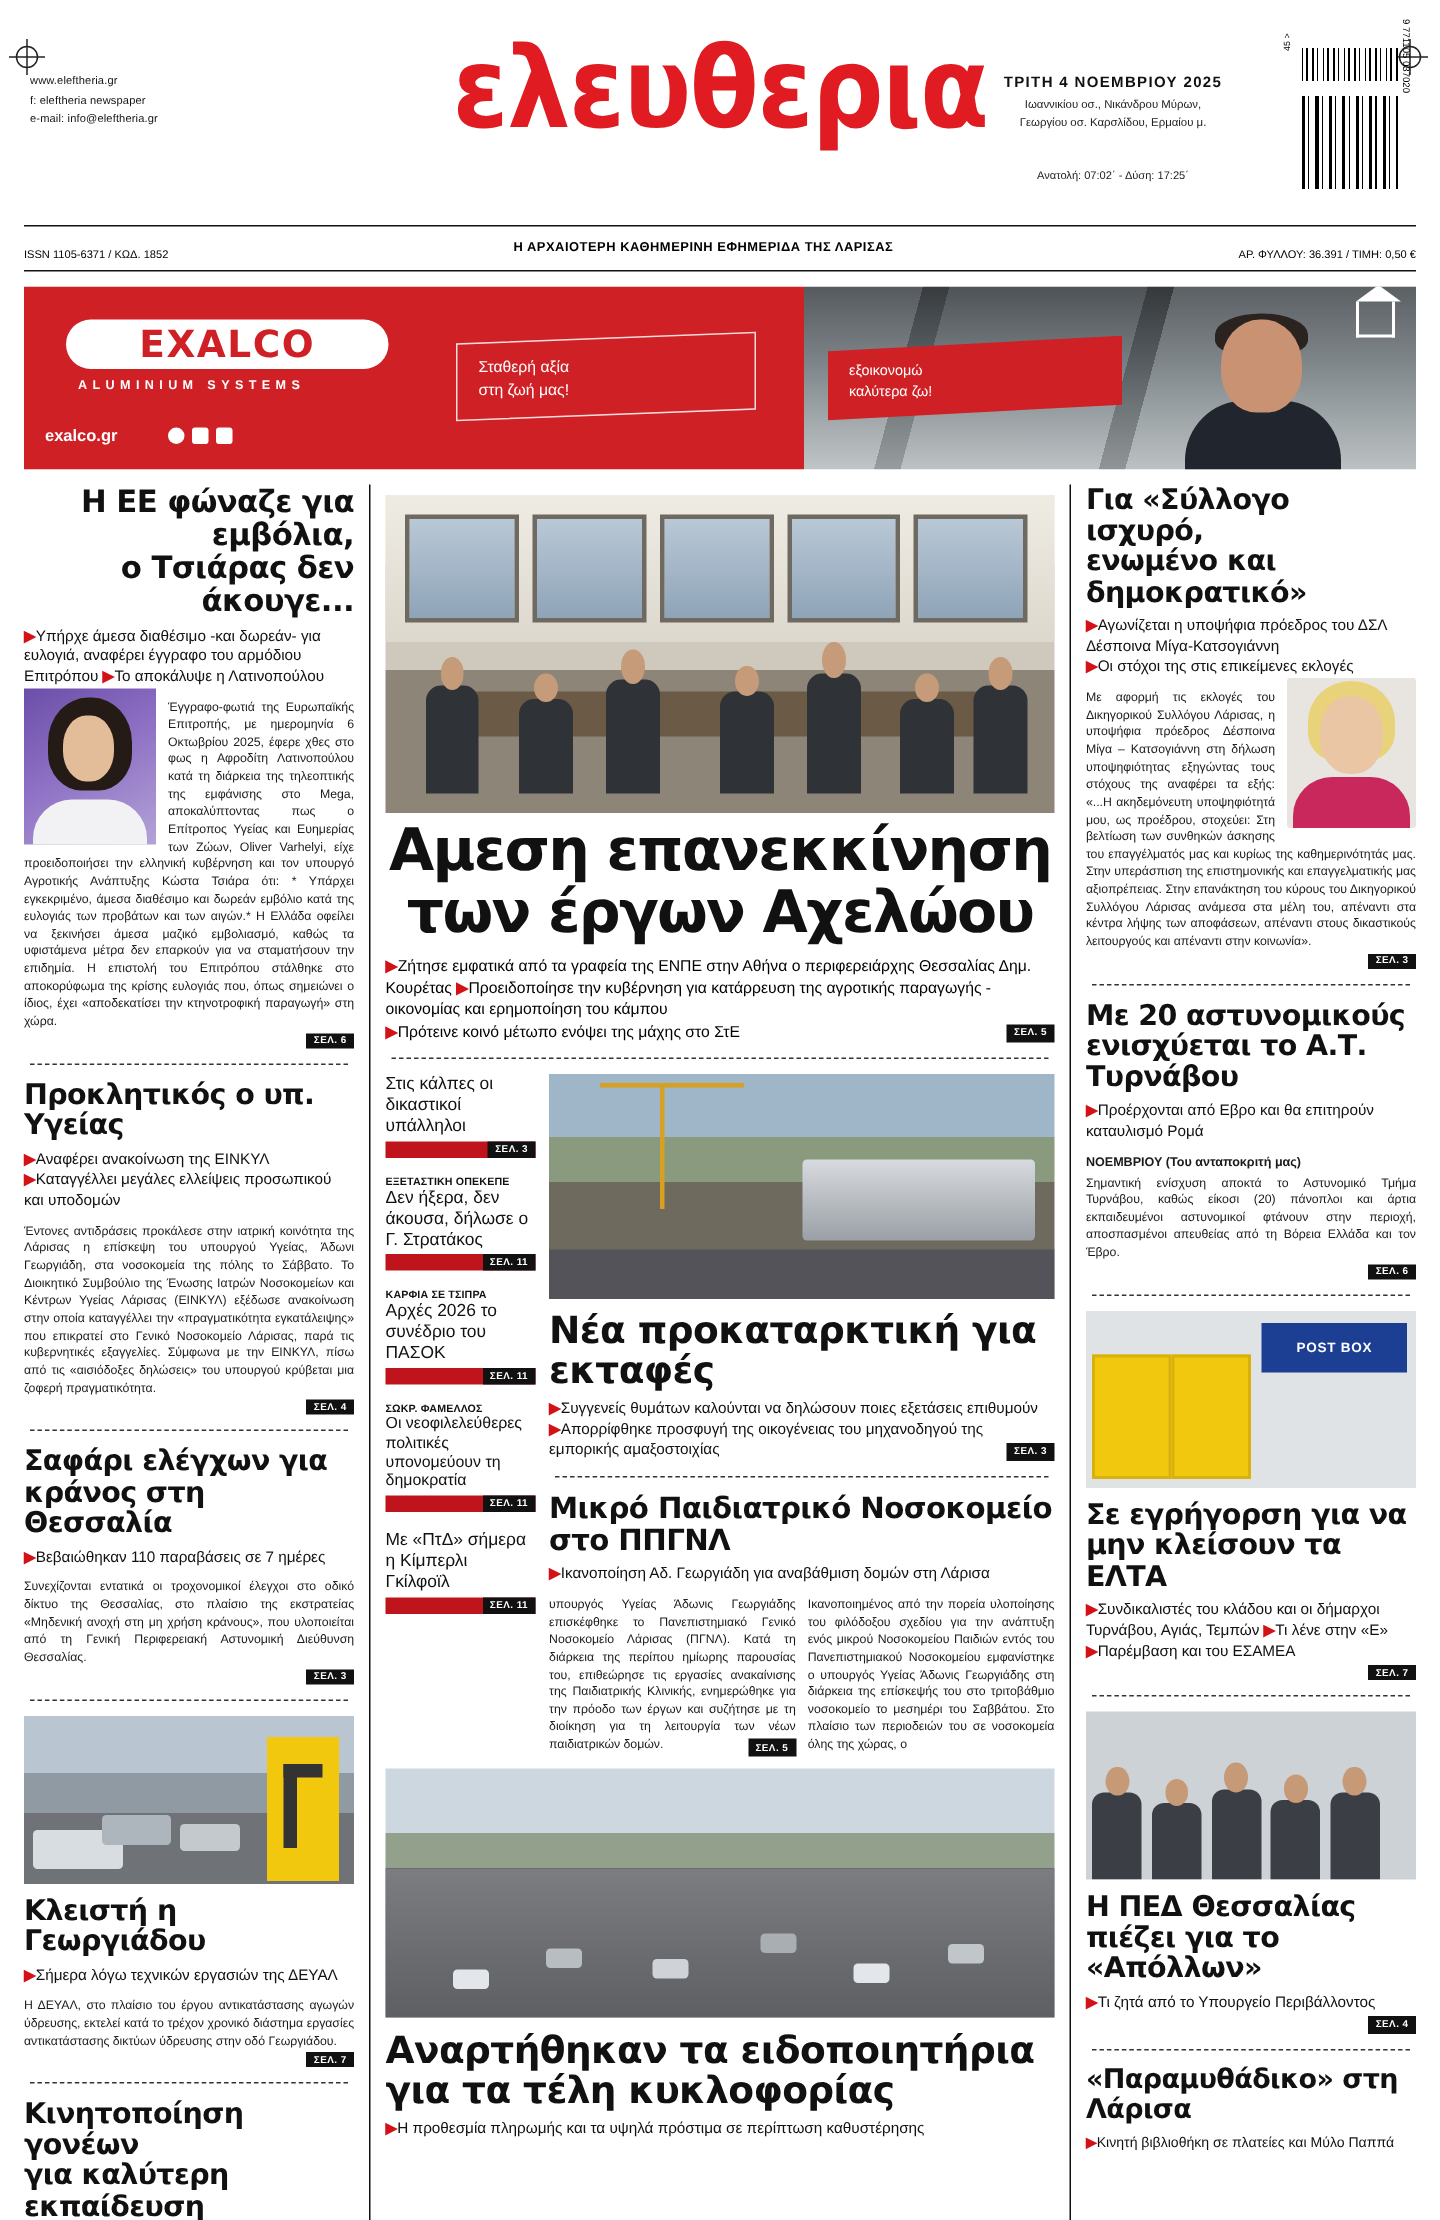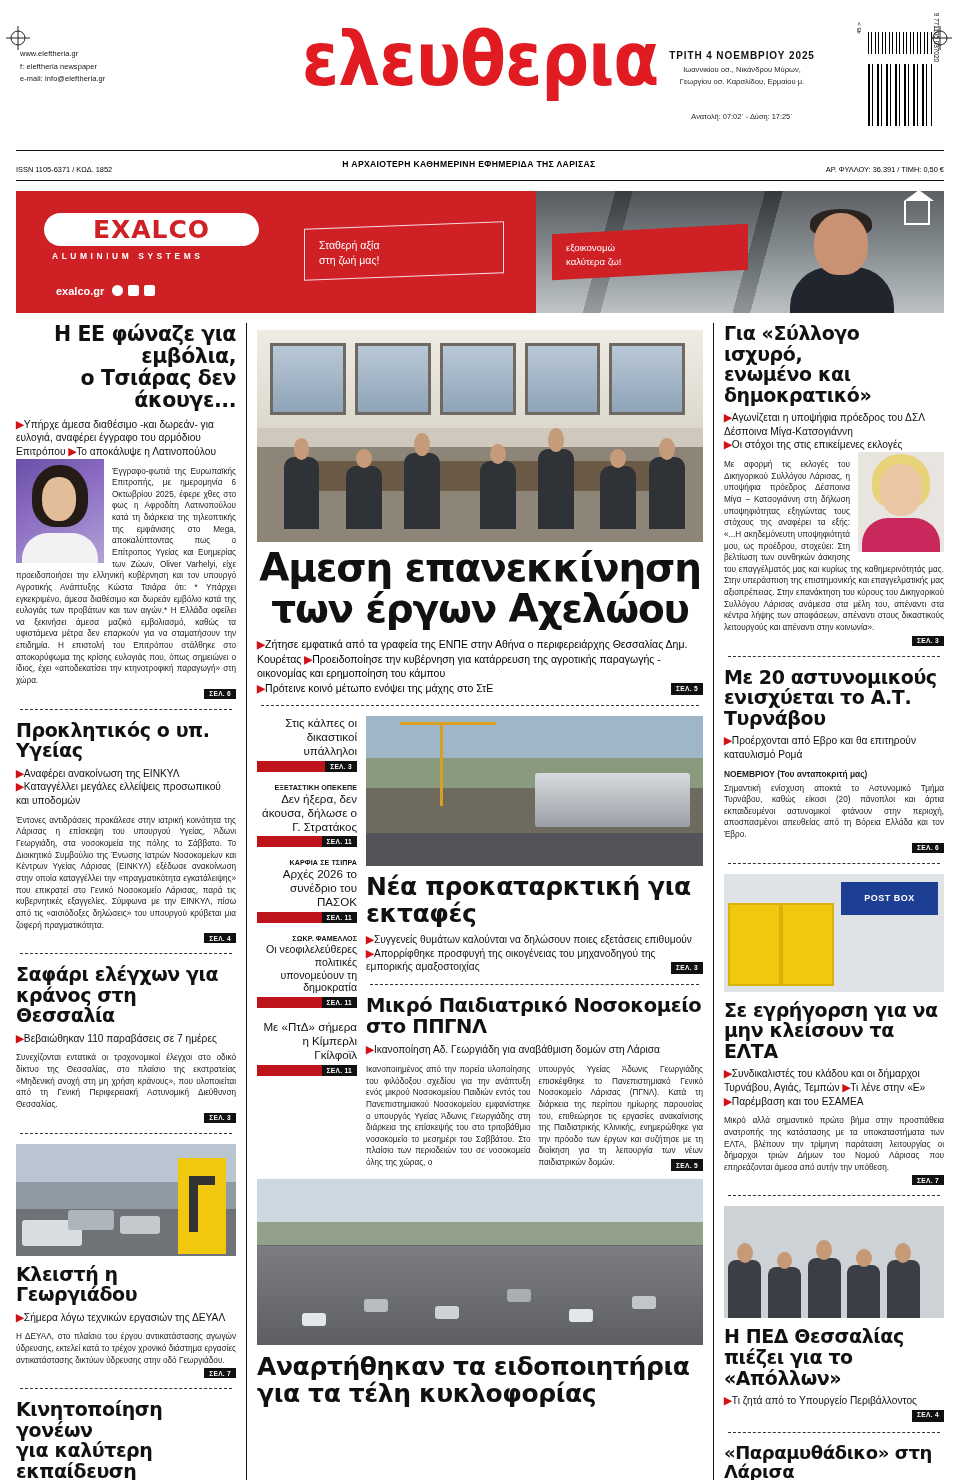--- a/index.html
+++ b/index.html
@@ -48,21 +48,21 @@
   .adband { margin:10px 16px 0; height:122px; display:flex; position:relative;
             overflow:hidden; }
   .ad-left { width:274px; background:#cf2026; position:relative; }
   .exalco-pill { position:absolute; left:28px; top:22px; width:215px; height:33px;
                  background:#fff; border-radius:17px; display:flex; align-items:center;
                  justify-content:center; }
   .exalco-pill span { font-family:"DejaVu Sans", sans-serif; font-weight:bold;
                       font-size:25px; color:#cf2026; letter-spacing:1px; }
   .exalco-sub { position:absolute; left:36px; top:60px; color:#fff; font-size:8.4px;
                 letter-spacing:3.6px; font-weight:bold; }
-  .exalco-url { position:absolute; left:40px; bottom:16px; color:#fff; font-size:11px;
+  .exalco-url { position:absolute; left:14px; bottom:16px; color:#fff; font-size:11px;
                 font-weight:bold; }
   .exalco-social { position:absolute; left:96px; bottom:17px; display:flex; gap:5px; }
   .exalco-social i { width:11px; height:11px; background:#fff; border-radius:2px;
                      display:block; }
   .exalco-social i.rnd { border-radius:50%; }
   .ad-mid { width:246px; background:#cf2026; position:relative; }
   .ad-mid-box { position:absolute; left:14px; top:34px; width:200px; height:52px;
                 border:1.4px solid rgba(255,255,255,.85); transform:skewY(-2.2deg); }
   .ad-mid-box span { position:absolute; left:14px; top:10px; color:#fff; font-size:10.5px;
                      line-height:1.45; transform:skewY(2.2deg); display:block; }
@@ -155,21 +155,21 @@
   .lp-p:after { content:""; position:absolute; left:28%; top:-26%; width:44%; height:30%;
                 background:#c59b79; border-radius:50%; }
 
   .mid-head { font-family:"DejaVu Sans", sans-serif; font-weight:bold; font-size:39px;
               line-height:1.04; letter-spacing:-1.2px; text-align:center; margin-top:6px;
               color:#111; }
   .mid-bul { margin-top:8px; font-size:10.5px; line-height:1.38; }
 
   .mid-split { display:flex; gap:9px; margin-top:8px; }
   .briefs { width:100px; }
-  .brief { margin-bottom:12px;text-align:right; }
+  .brief { margin-bottom:12px; }
   .brief .kicker { font-size:7.1px; font-weight:bold; letter-spacing:.1px; color:#111; }
   .brief .t { font-size:11.6px; line-height:1.2; color:#111; }
   .brief .barline { margin-top:3px; height:11px; background:#c0141d; position:relative; }
   .brief .barline .sel { position:absolute; right:0; top:0; float:none; margin:0;
                          padding:2px 5px; }
 
   .mid-right { flex:1; }
   .photo-train { height:150px; position:relative; overflow:hidden;
     background:linear-gradient(180deg,#9fb5c8 0 28%,#8a9a7e 28% 48%,#6e6a5e 48% 100%); }
   .pt-crane { position:absolute; left:22%; top:4%; width:3px; height:56%; background:#d8a020; }
@@ -477,40 +477,43 @@
             <span class="sel">ΣΕΛ. 3</span>
           </div>
           <div class="clr"></div>
           <div class="dashrule"></div>
 
           <h2 class="hl" style="font-size:19.5px">Μικρό Παιδιατρικό Νοσοκομείο στο ΠΠΓΝΛ</h2>
           <div class="bullets">
             <span class="b">▶</span><span>Ικανοποίηση Αδ. Γεωργιάδη για αναβάθμιση δομών στη Λάρισα</span>
           </div>
           <div class="tiny-cols">
-            <div class="body-txt">Ικανοποιημένος από την πορεία υλοποίησης του φιλόδοξου σχεδίου για την ανάπτυξη ενός μικρού Νοσοκομείου Παιδιών εντός του Πανεπιστημιακού Νοσοκομείου εμφανίστηκε ο υπουργός Υγείας Άδωνις Γεωργιάδης στη διάρκεια της επίσκεψής του στο τριτοβάθμιο νοσοκομείο το μεσημέρι του Σαββάτου. Στο πλαίσιο των περιοδειών του σε νοσοκομεία όλης της χώρας, ο</div>
             <div class="body-txt">
               <span>υπουργός Υγείας Άδωνις Γεωργιάδης επισκέφθηκε το Πανεπιστημιακό Γενικό Νοσοκομείο Λάρισας (ΠΓΝΛ). Κατά τη διάρκεια της περίπου ημίωρης παρουσίας του, επιθεώρησε τις εργασίες ανακαίνισης της Παιδιατρικής Κλινικής, ενημερώθηκε για την πρόοδο των έργων και συζήτησε με τη διοίκηση για τη λειτουργία των νέων παιδιατρικών δομών.</span>
               <span class="sel">ΣΕΛ. 5</span>
             </div>
+            <div class="body-txt">Ικανοποιημένος από την πορεία υλοποίησης του φιλόδοξου σχεδίου για την ανάπτυξη ενός μικρού Νοσοκομείου Παιδιών εντός του Πανεπιστημιακού Νοσοκομείου εμφανίστηκε ο υπουργός Υγείας Άδωνις Γεωργιάδης στη διάρκεια της επίσκεψής του στο τριτοβάθμιο νοσοκομείο το μεσημέρι του Σαββάτου. Στο πλαίσιο των περιοδειών του σε νοσοκομεία όλης της χώρας, ο</div>
           </div>
         </div>
       </div>
 
       <div class="photo photo-traffic">
         <div class="tf-road"></div>
         <div class="tf-car" style="left:10%;bottom:12%"></div>
         <div class="tf-car" style="left:24%;bottom:20%;background:#b8bdc2"></div>
         <div class="tf-car" style="left:40%;bottom:16%;background:#cfd3d7"></div>
         <div class="tf-car" style="left:56%;bottom:26%;background:#a9aeb3"></div>
         <div class="tf-car" style="left:70%;bottom:14%"></div>
         <div class="tf-car" style="left:84%;bottom:22%;background:#c1c6cb"></div>
       </div>
 
       <h2 class="hl" style="font-size:25px;margin-top:8px;text-align:left">Αναρτήθηκαν τα ειδοποιητήρια για τα τέλη κυκλοφορίας</h2>
+      <div class="bullets">
+        <span class="b">▶</span><span>Η προθεσμία πληρωμής και τα υψηλά πρόστιμα σε περίπτωση καθυστέρησης</span>
+      </div>
 
     </div>
 
     <div class="vdiv"></div>
 
     <div class="col-right">
 
       <article>
         <h2 class="hl hl-22">
           <span>Για «Σύλλογο ισχυρό,</span><br>
@@ -557,21 +560,20 @@
       <article style="margin-top:8px">
         <h2 class="hl hl-22">
           <span>Σε εγρήγορση για να</span><br>
           <span>μην κλείσουν τα ΕΛΤΑ</span>
         </h2>
         <div class="bullets">
           <span class="b">▶</span><span>Συνδικαλιστές του κλάδου και οι δήμαρχοι Τυρνάβου, Αγιάς, Τεμπών</span>
           <span class="b">▶</span><span>Τι λένε στην «Ε»</span>
           <br><span class="b">▶</span><span>Παρέμβαση και του ΕΣΑΜΕΑ</span>
         </div>
-        <div class="body-txt">Μικρό αλλά σημαντικό πρώτο βήμα στην προσπάθεια ανατροπής της κατάστασης με τα υποκαταστήματα των ΕΛΤΑ, βλέπουν την τρίμηνη παράταση λειτουργίας οι δήμαρχοι τριών Δήμων του Νομού Λάρισας που επηρεάζονται άμεσα από αυτήν την υπόθεση.</div>
         <span class="sel">ΣΕΛ. 7</span>
         <div class="clr"></div>
       </article>
 
       <div class="dashrule"></div>
 
       <div class="photo photo-meeting">
         <div class="pm-p" style="left:2%"></div>
         <div class="pm-p" style="left:20%;height:46%"></div>
         <div class="pm-p" style="left:38%;height:54%"></div>

